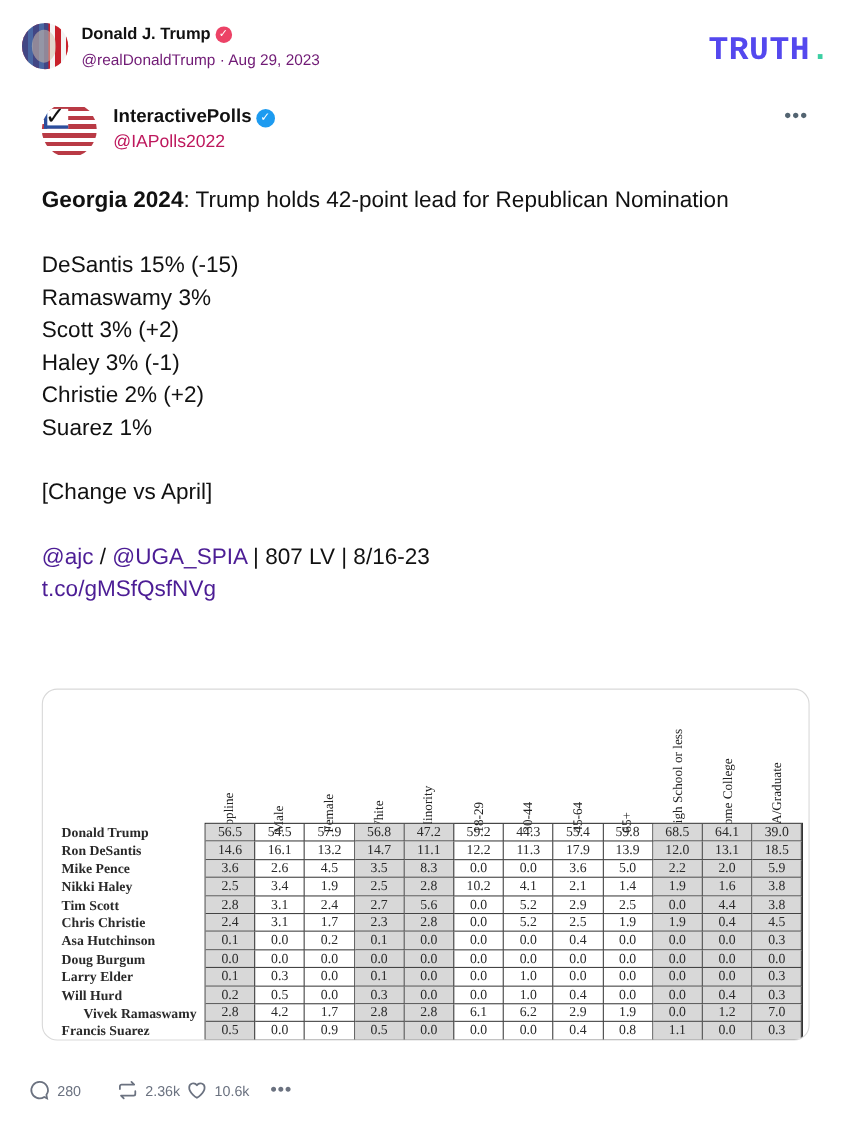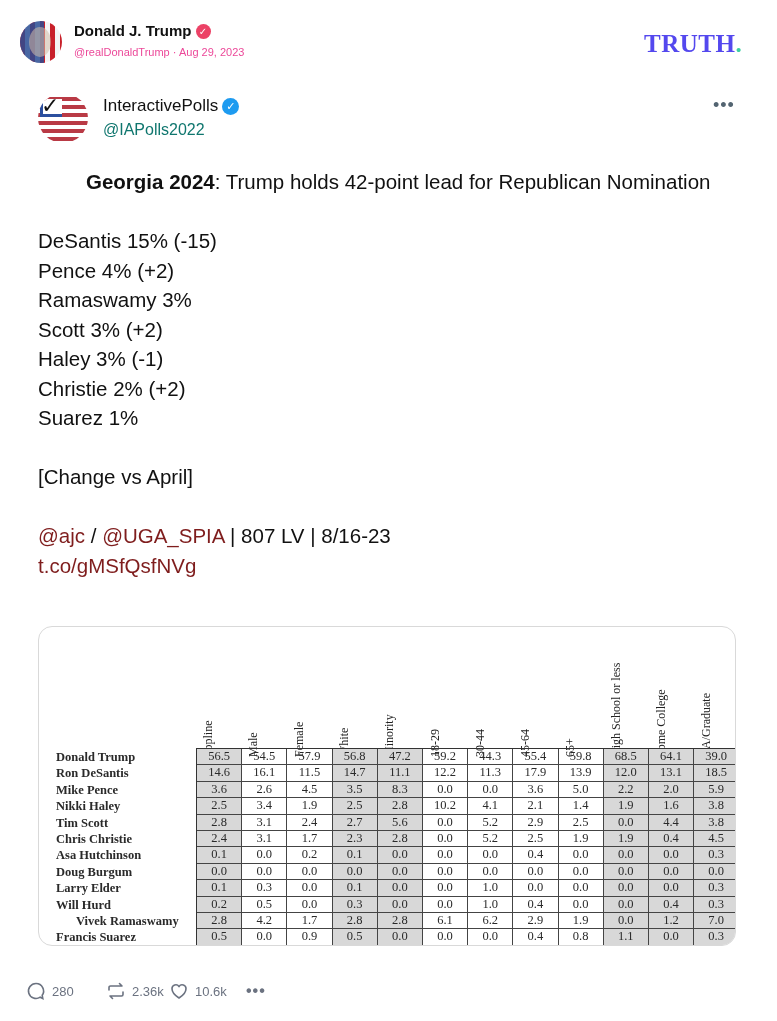--- a/index.html
+++ b/index.html
@@ -6,46 +6,46 @@
   html, body { width: 777px; height: 1021px; background: #ffffff; overflow: hidden; }
   body { font-family: "Liberation Sans", "DejaVu Sans", sans-serif; color: #0f1419; position: relative; }
 
   .post-header { position: absolute; left: 20px; top: 21px; width: 740px; height: 44px; }
   .avatar { position: absolute; left: 0; top: 0; width: 42px; height: 42px; border-radius: 50%; overflow: hidden;
     background: repeating-linear-gradient(90deg, #c8202a 0 5px, #f4f4f4 5px 10px); }
   .avatar .blue { position: absolute; left: 0; top: 0; width: 24px; height: 42px; background: #2a4e94; opacity: 0.85; }
   .avatar .face { position: absolute; left: 9px; top: 6px; width: 22px; height: 30px; border-radius: 50%; background: rgba(210,190,170,0.55); }
   .author-name { position: absolute; left: 54px; top: 1px; font-size: 15px; font-weight: bold; color: #111; }
   .verified-badge { display: inline-block; width: 15px; height: 15px; border-radius: 50%; background: #ec4266; color: #fff; font-size: 10px; line-height: 15px; text-align: center; margin-left: 4px; vertical-align: 1px; }
-  .author-meta { position: absolute; left: 54px; top: 25px; font-size: 11px; color: #ec4899; }
-  .truth-logo { position: absolute; left: 624px; top: 9px; font-size: 25px; font-weight: 900; color: #5448ee; letter-spacing: 0.5px; font-family: Liberation Serif, serif; }
+  .author-meta { position: absolute; left: 54px; top: 25px; font-size: 14px; color: #701a75; }
+  .truth-logo { position: absolute; left: 624px; top: 9px; font-size: 30px; font-weight: 900; color: #5448ee; letter-spacing: 0.5px; font-family: Liberation Mono, monospace; }
   .truth-logo .dot { color: #3ccfa3; }
 
   .tweet { position: absolute; left: 38px; top: 93px; width: 720px; }
   .tw-avatar { position: absolute; left: 0; top: 0; width: 50px; height: 50px; border-radius: 50%; overflow: hidden;
     background: repeating-linear-gradient(180deg, #ffffff 0 4px, #b93a45 4px 8px); }
   .tw-avatar .box { position: absolute; left: 2px; top: 6px; width: 22px; height: 18px; border: 3px solid #2b4f9e; border-top: none; border-right: none; background: #fff; }
   .tw-avatar .check { position: absolute; left: 3px; top: 0px; font-size: 22px; font-weight: bold; color: #111; }
-  .tw-name { position: absolute; left: 65px; top: 3px; font-size: 17px; font-weight: normal; color: #111; }
+  .tw-name { position: absolute; left: 65px; top: 3px; font-size: 17px; font-weight: bold; color: #111; }
   .tw-verified { display: inline-block; width: 17px; height: 17px; border-radius: 50%; background: #1d9bf0; color: #fff; font-size: 11px; line-height: 17px; text-align: center; margin-left: 4px; vertical-align: 1px; }
-  .tw-handle { position: absolute; left: 65px; top: 28px; font-size: 16px; color: #0f766e; }
+  .tw-handle { position: absolute; left: 65px; top: 28px; font-size: 16px; color: #be185d; }
   .tw-more { position: absolute; left: 675px; top: 2px; font-size: 18px; color: #536471; letter-spacing: 1px; }
 
   .tweet-body { position: absolute; left: 38px; top: 167px; width: 700px; font-size: 20.5px; line-height: 29.5px; color: #111; }
   .tweet-body .line { height: 29.5px; white-space: nowrap; }
   .tweet-body .gap { height: 29.5px; }
-  .tweet-body b { font-weight: bold; margin-left: 48px; }
-  .link { color: #7f1d1d; }
+  .tweet-body b { font-weight: bold; }
+  .link { color: #4c1d95; }
 
   .table-card { position: absolute; left: 38px; top: 626px; width: 698px; height: 320px; border: 1px solid #d9d9d9; border-radius: 14px; overflow: hidden; background: #fff; }
   .poll-table { position: absolute; left: 0; top: 0; width: 698px; height: 320px; font-family: "Liberation Serif", "DejaVu Serif", serif; }
   .col-header { position: absolute; bottom: 190px; width: 40px; height: 130px; }
   .col-header span { position: absolute; left: 50%; bottom: 0; transform-origin: left bottom; transform: rotate(-90deg) translate(0, 6px); white-space: nowrap; font-size: 12px; color: #222; }
   .row-label { position: absolute; left: 17px; font-size: 12.5px; font-weight: bold; color: #2a2a2a; height: 16.4px; line-height: 16.4px; white-space: nowrap; }
-  .grid { position: absolute; left: 157px; top: 121px; border: 1.5px solid #333; }
+  .grid { position: absolute; left: 147px; top: 121px; border: 1.5px solid #333; }
   .grid-row { display: flex; height: 16.4px; }
   .cell { width: 45.2px; border-right: 1px solid #444; border-bottom: 1px solid #444; font-size: 12.5px; line-height: 15.4px; text-align: center; color: #2a2a2a; }
   .cell.shade { background: #d8d8d8; }
 
   .actions { position: absolute; left: 26px; top: 979px; height: 24px; width: 400px; font-size: 13px; color: #6b7280; text-decoration: underline; }
   .action { position: absolute; top: 0; height: 24px; display: flex; align-items: center; }
   .action svg { width: 20px; height: 20px; margin-right: 6px; }
   .more-dots { font-size: 16px; letter-spacing: 1px; font-weight: bold; color: #6b7280; }
 </style>
 </head>
@@ -78,21 +78,20 @@
     <span>InteractivePolls</span><span class="tw-verified">✓</span>
   </div>
   <div class="tw-handle">@IAPolls2022</div>
   <div class="tw-more">•••</div>
 </div>
 
 <div class="tweet-body">
   <div class="line"><b>Georgia 2024</b><span>: Trump holds 42-point lead for Republican Nomination</span></div>
   <div class="gap"></div>
   <div class="line">DeSantis 15% (-15)</div>
-  <div class="line">Pence 4% (+2)</div>
   <div class="line">Ramaswamy 3%</div>
   <div class="line">Scott 3% (+2)</div>
   <div class="line">Haley 3% (-1)</div>
   <div class="line">Christie 2% (+2)</div>
   <div class="line">Suarez 1%</div>
   <div class="gap"></div>
   <div class="line">[Change vs April]</div>
   <div class="gap"></div>
   <div class="line"><span class="link">@ajc</span><span> / </span><span class="link">@UGA_SPIA</span><span> | 807 LV | 8/16-23</span></div>
   <div class="line link">t.co/gMSfQsfNVg</div>
@@ -159,21 +158,21 @@
           <div class="cell">44.3</div>
           <div class="cell">55.4</div>
           <div class="cell">59.8</div>
           <div class="cell shade">68.5</div>
           <div class="cell shade">64.1</div>
           <div class="cell shade">39.0</div>
         </div>
         <div class="grid-row">
           <div class="cell shade">14.6</div>
           <div class="cell">16.1</div>
-          <div class="cell">11.5</div>
+          <div class="cell">13.2</div>
           <div class="cell shade">14.7</div>
           <div class="cell shade">11.1</div>
           <div class="cell">12.2</div>
           <div class="cell">11.3</div>
           <div class="cell">17.9</div>
           <div class="cell">13.9</div>
           <div class="cell shade">12.0</div>
           <div class="cell shade">13.1</div>
           <div class="cell shade">18.5</div>
         </div>

